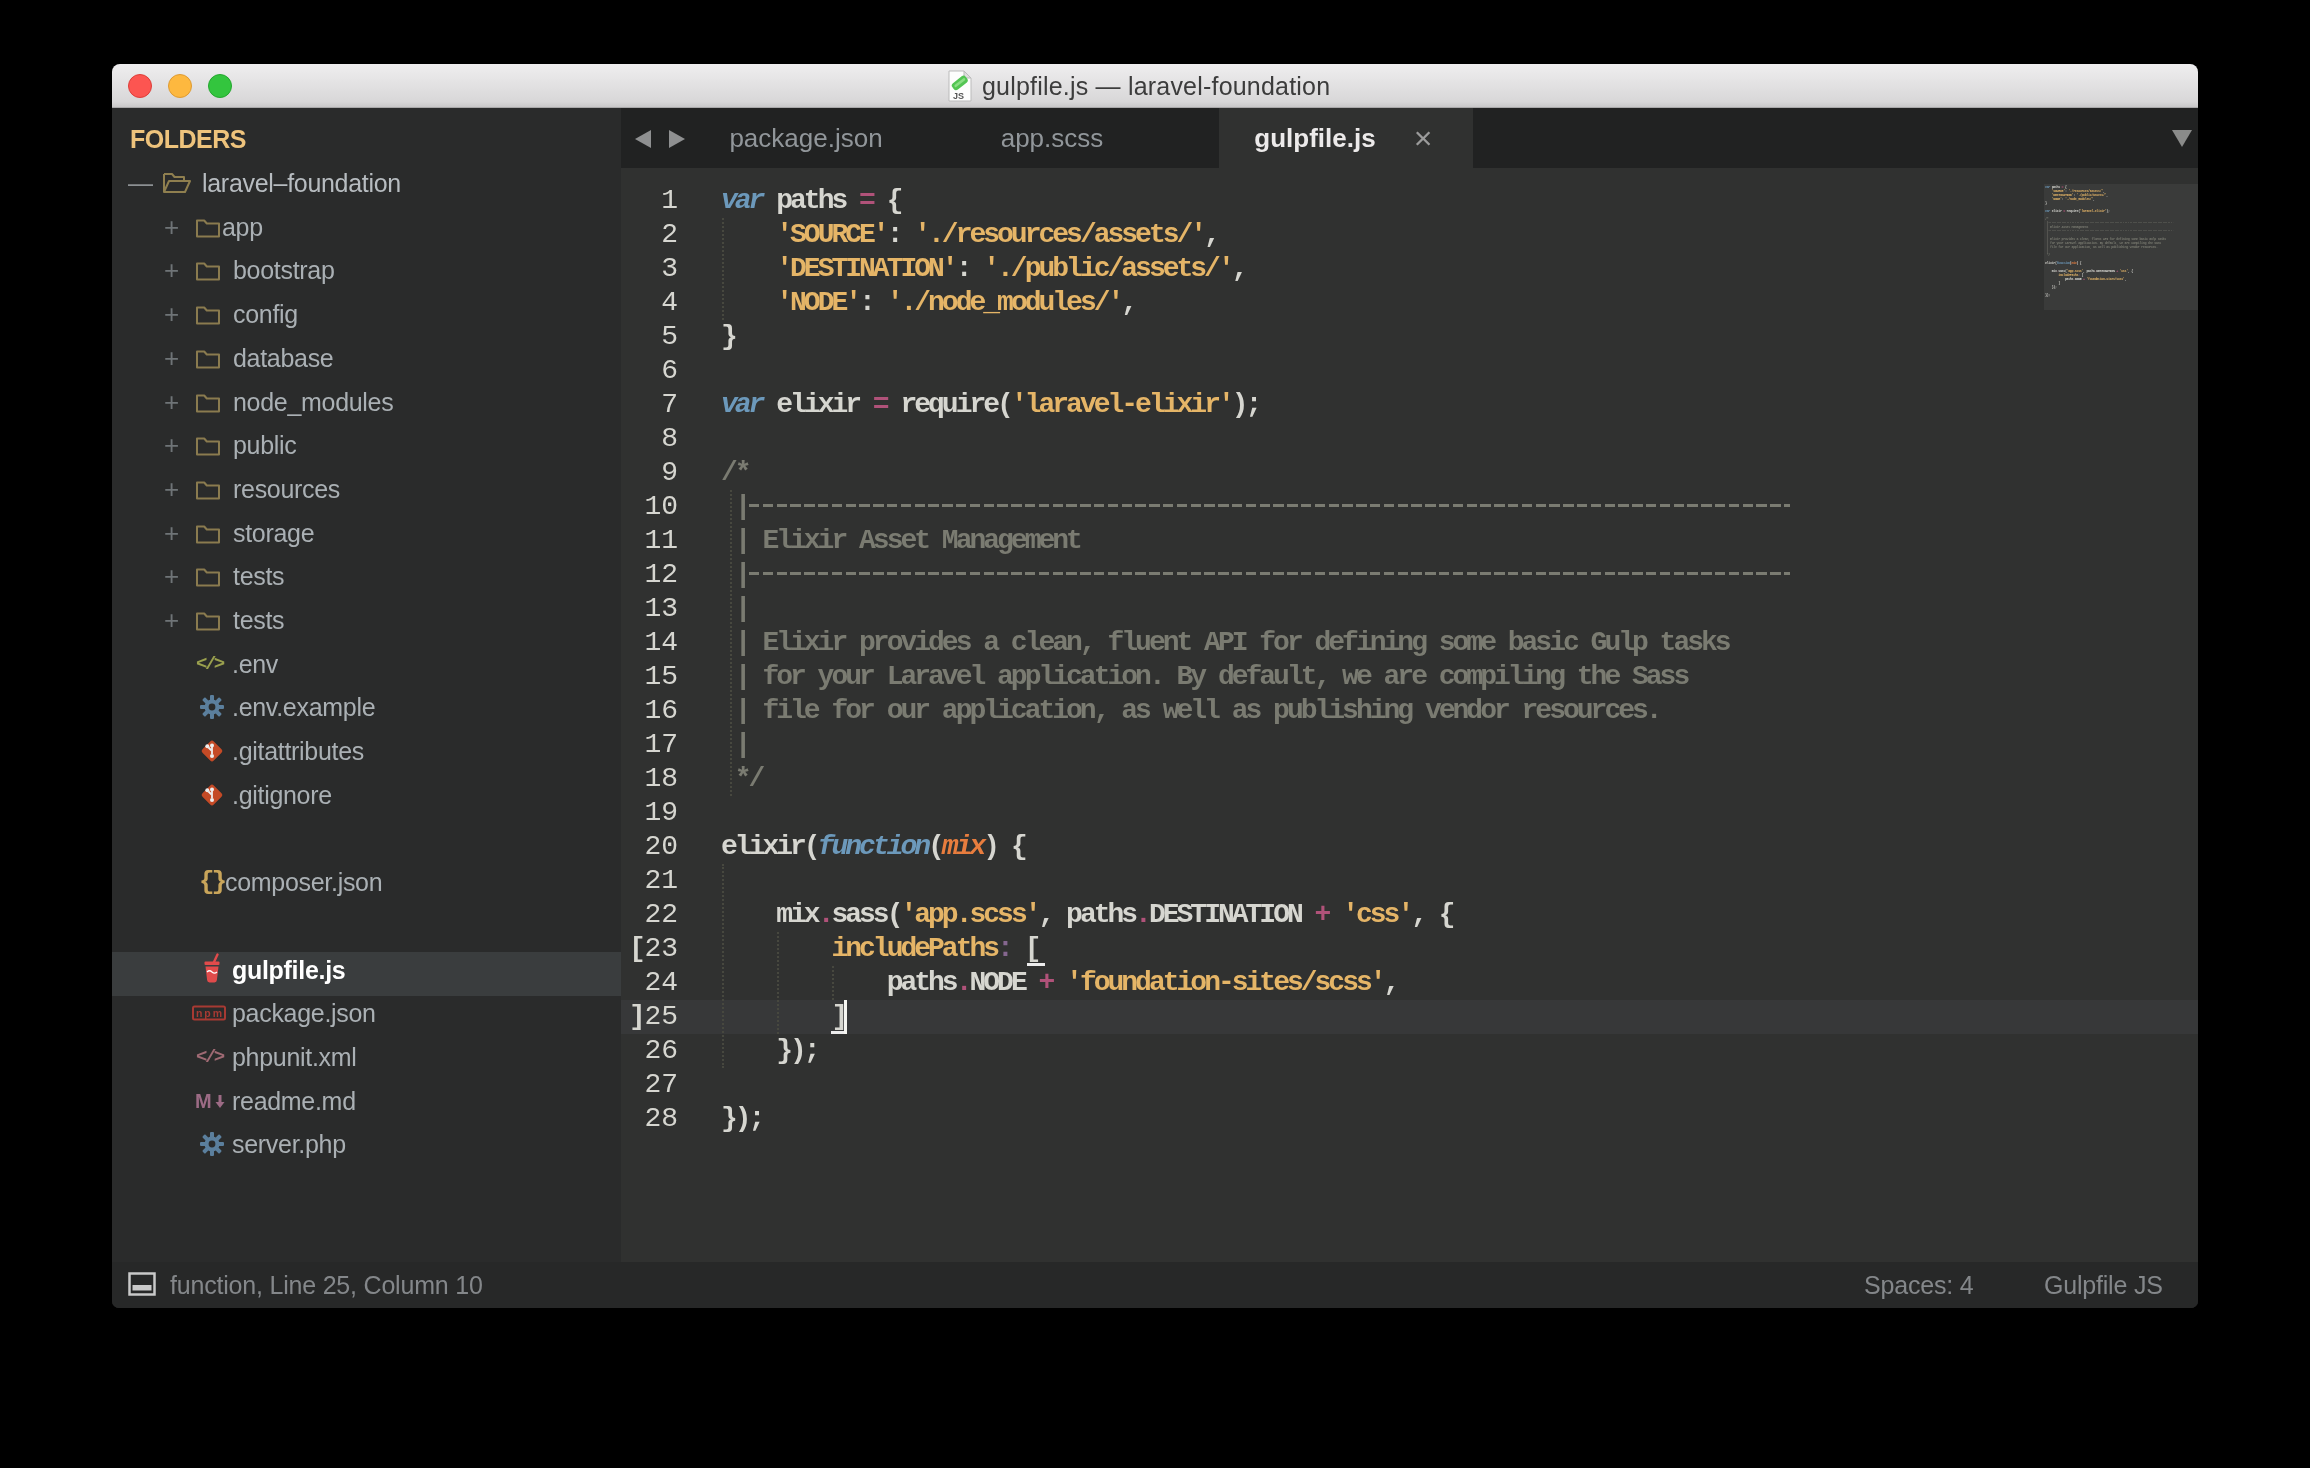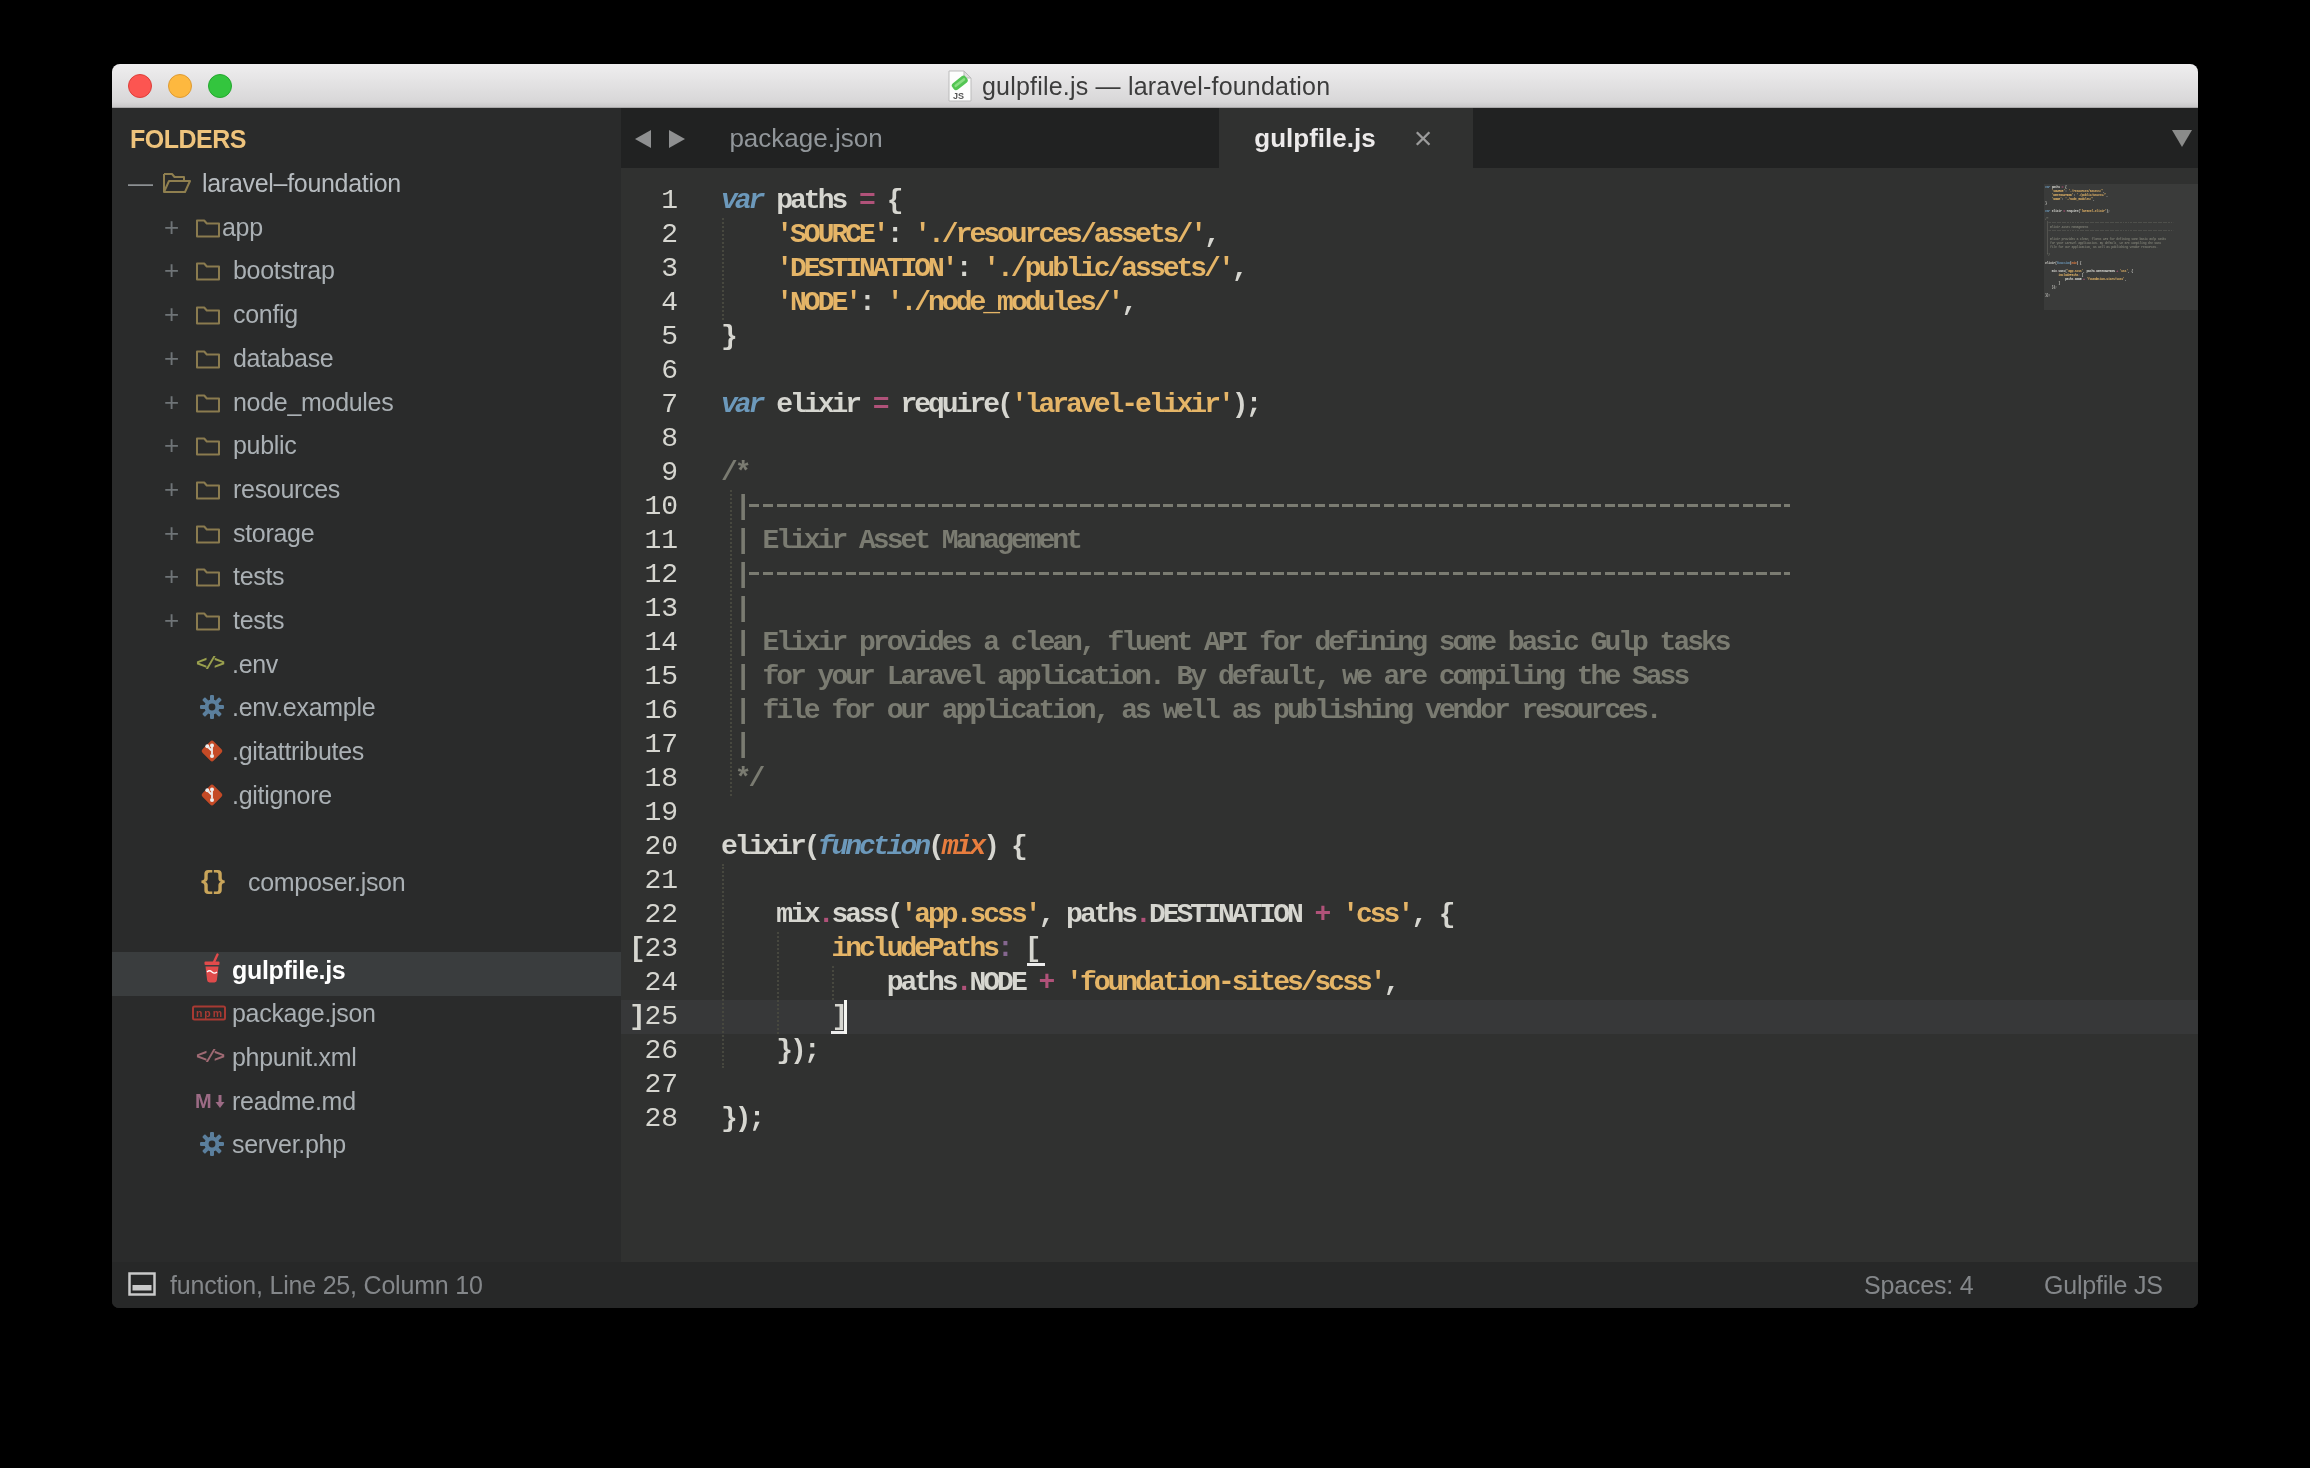--- a/index.html
+++ b/index.html
@@ -175,21 +175,21 @@
           <circle cx="13" cy="7.4" r="2" fill="#eee"></circle>
           <circle cx="13" cy="18" r="2" fill="#eee"></circle>
           <path d="M13 9v7" stroke="#eee" stroke-width="1.8"></path>
           <path d="M9.5 9.5l3 3" stroke="#eee" stroke-width="1.8"></path>
           <circle cx="8.3" cy="8.3" r="2" fill="#eee"></circle>
         </svg>
         <span class="rlab" style="left:120px">.gitignore</span>
       </div>
 <div class="row" style="top:752px">
         <span class="ric" style="left:87px;font-family:'Liberation Mono',monospace;font-size:26px;font-weight:bold;color:#c9a55a;letter-spacing:-3px">{}</span>
-        <span class="rlab" style="left:136px">composer.json</span>
+        <span class="rlab" style="left:113px">composer.json</span>
       </div>
 <div class="row" style="top:840px">
         <svg class="ric" style="left:89px" width="22" height="34" viewBox="0 0 22 34">
           <path d="M13 9 L16.5 1.5" stroke="#e04b4b" stroke-width="2.4" stroke-linecap="round"></path>
           <rect x="3.5" y="8.5" width="15" height="3.6" rx="1" fill="#e04b4b"></rect>
           <path d="M4.5 13.5 h13 l-1.6 13.6 q-0.2 2.4 -2.4 2.4 h-5 q-2.2 0 -2.4 -2.4 z" fill="#e04b4b"></path>
           <path d="M6 19 q2.5 -2.5 5 0 q2.5 2.5 5 0" stroke="#fff" stroke-width="1.2" fill="none"></path>
         </svg>
         <span class="rlab" style="left:120px;color:#fff;font-weight:bold">gulpfile.js</span>
       </div>
@@ -225,20 +225,21 @@
           <circle cx="13" cy="13" r="7.5" fill="#5b7f9d"></circle>
           <circle cx="13" cy="13" r="3.4" fill="#2a2b2b"></circle>
         </svg>
         <span class="rlab" style="left:120px">server.php</span>
       </div>
 </div>
 <div id="tabstrip">
 <div style="position:absolute;left:14px;top:22px;width:0;height:0;border-top:9px solid transparent;border-bottom:9px solid transparent;border-right:16px solid #8f9091"></div>
 <div style="position:absolute;left:48px;top:22px;width:0;height:0;border-top:9px solid transparent;border-bottom:9px solid transparent;border-left:16px solid #8f9091"></div>
 <div class="tabt" style="left:60px;width:250px">package.json</div>
+<div class="tabt" style="left:306px;width:250px">app.scss</div>
 <div id="activetab"></div>
 <div class="tabt" style="left:598px;width:192px;color:#eceaea;font-weight:bold">gulpfile.js</div>
 <div class="tabt" style="left:782px;width:40px;color:#9b9b9b;font-size:32px;font-weight:normal">×</div>
 <div style="position:absolute;left:1551px;top:22px;width:0;height:0;border-left:10px solid transparent;border-right:10px solid transparent;border-top:17px solid #8a8b8a"></div>
 </div>
 <div id="editor">
 <div id="curline"></div>
 <div class="ig" style="left:101px;top:50px;height:102px"></div>
       <div class="ig" style="left:109px;top:322px;height:306px"></div>
       <div class="ig" style="left:101px;top:696px;height:204px"></div>

